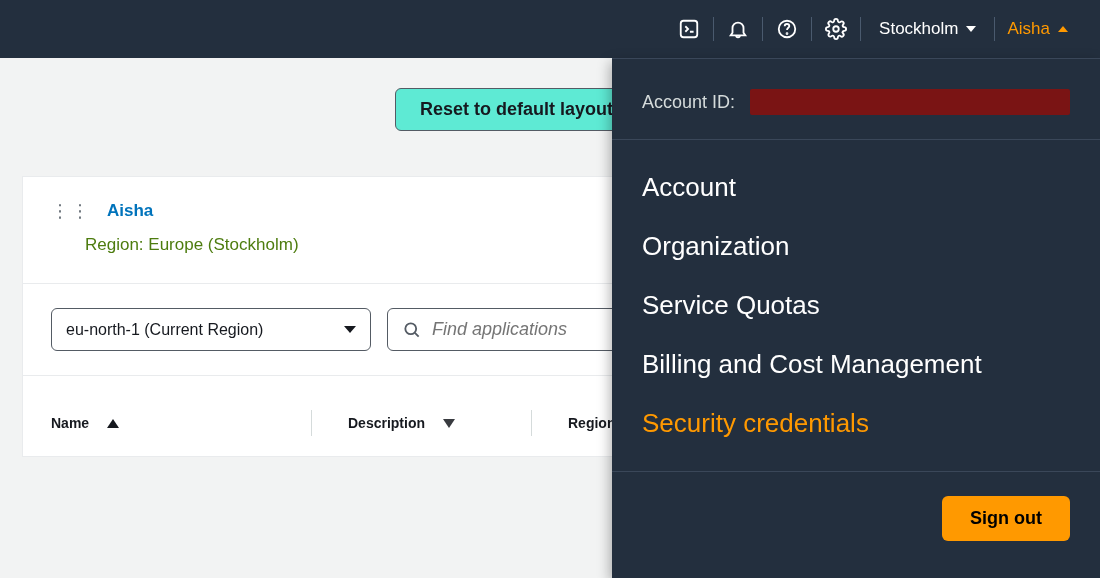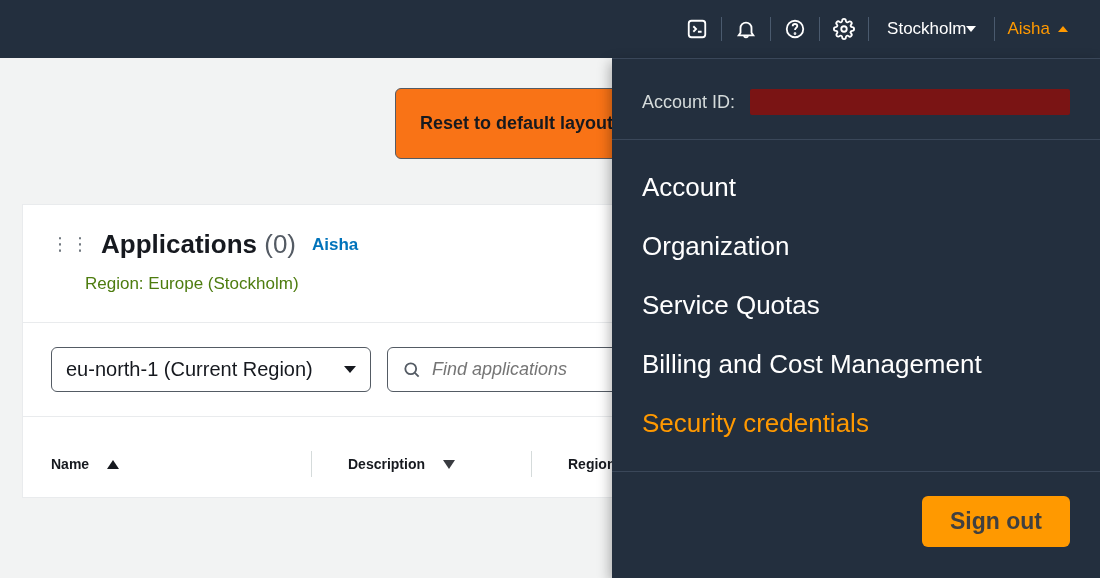--- a/index.html
+++ b/index.html
@@ -22,21 +22,21 @@
   display: flex;
   align-items: center;
   justify-content: center;
   cursor: pointer;
 }
 .topbar .nav-icon svg { width: 22px; height: 22px; stroke: #fff; fill: none; stroke-width: 2; }
 .topbar .divider { width: 1px; height: 24px; background: #4a5a6e; }
 .topbar .region-selector {
   display: flex;
   align-items: center;
-  gap: 0;
+  gap: 8px;
   padding: 0 18px;
   height: 58px;
   cursor: pointer;
   font-size: 17px;
   color: #fff;
 }
 .topbar .region-selector .caret-down {
   width: 0; height: 0;
   border-left: 5px solid transparent;
   border-right: 5px solid transparent;
@@ -63,24 +63,24 @@
 .page {
   padding: 30px 22px 0 0;
 }
 .reset-row {
   display: flex;
   justify-content: flex-end;
   padding-right: 440px;
   margin-bottom: 45px;
 }
 .reset-button {
-  background: #f97316;
+  background: #5eead4;
   border: 1.5px solid #545b64;
   border-radius: 6px;
-  padding: 24px 24px;
+  padding: 10px 24px;
   font-size: 18px;
   font-weight: 600;
   color: #16191f;
   cursor: pointer;
   text-align: right;
 }
 
 
 .card {
   background: #fff;
@@ -132,21 +132,21 @@
   border-top: 1px solid #e9ebed;
 }
 .region-dropdown {
   display: flex;
   align-items: center;
   justify-content: space-between;
   border: 1.5px solid #545b64;
   border-radius: 6px;
   padding: 10px 14px;
   width: 320px;
-  font-size: 20px;
+  font-size: 16px;
   color: #16191f;
   cursor: pointer;
   background: #fff;
 }
 .region-dropdown .dd-caret {
   width: 0; height: 0;
   border-left: 6px solid transparent;
   border-right: 6px solid transparent;
   border-top: 7px solid #16191f;
 }
@@ -250,23 +250,23 @@
 .signout-row {
   display: flex;
   justify-content: flex-end;
   padding: 24px 30px;
 }
 .signout-button {
   background: #ff9900;
   border: none;
   border-radius: 6px;
   padding: 12px 28px;
-  font-size: 23px;
+  font-size: 18px;
   font-weight: 700;
-  color: #404040;
+  color: #000000;
   cursor: pointer;
 }
 </style>
 </head>
 <body>
 
 <div class="topbar">
   <div class="nav-icon">
     <svg viewBox="0 0 24 24">
         <rect x="3" y="3" width="18" height="18" rx="3"></rect>
@@ -309,24 +309,20 @@
 
 <div class="page">
   <div class="reset-row">
     <button class="reset-button">Reset to default layout</button>
   </div>
 
   <div class="card">
     <div class="card-header">
       <div class="card-title-row">
         <span class="drag-handle">⋮⋮</span>
-        <span class="card-title">
-          <span>Applications</span>
-          <span class="card-count">(0)</span>
-        </span>
         <span class="info-link">Aisha</span>
       </div>
       <div class="card-subtitle">Region: Europe (Stockholm)</div>
     </div>
 
     <div class="filters-row">
       <div class="region-dropdown">
         <span>eu-north-1 (Current Region)</span>
         <span class="dd-caret"></span>
       </div>

